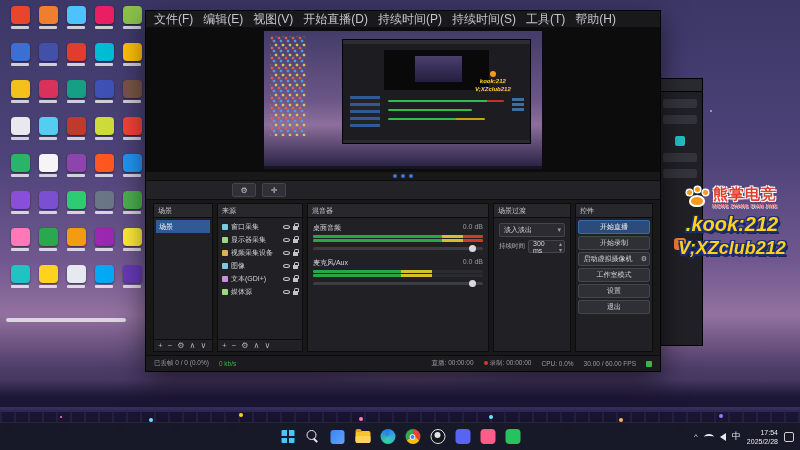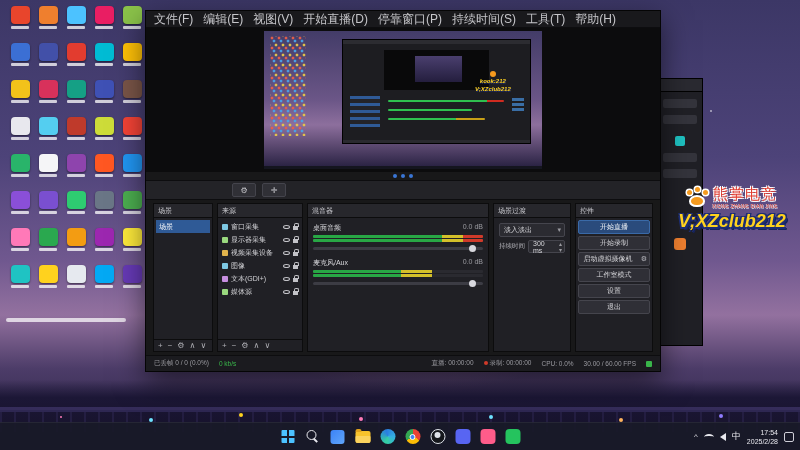--- a/index.html
+++ b/index.html
@@ -150,21 +150,21 @@
   .st-square { width:6px; height:6px; background:#39b54a; border-radius:1px; }
 
   
   .wm { position:absolute; left:664px; top:186px; width:136px; text-align:center; z-index:60; }
   .wm-brand-row { display:flex; align-items:center; justify-content:center; gap:4px; }
   .paw { position:relative; width:22px; height:20px; }
   .paw .pad { position:absolute; left:3px; bottom:0; width:16px; height:12px; background:#f59a1e;
     border:2px solid #fff; border-radius:50% 50% 46% 46%; }
   .paw .toes { position:absolute; left:9px; top:0; width:5px; height:5px; border-radius:50%; background:#f59a1e;
     box-shadow:0 0 0 1.5px #fff, -8px 3px 0 #f59a1e, -8px 3px 0 1.5px #fff, 8px 3px 0 #f59a1e, 8px 3px 0 1.5px #fff; }
-  .wm-brand { font-size:15px; font-weight:400; color:#e23c2f; letter-spacing:1px; line-height:1.1;
+  .wm-brand { font-size:15px; font-weight:700; color:#e23c2f; letter-spacing:1px; line-height:1.1;
     text-shadow:-1px -1px 0 #fff, 1px -1px 0 #fff, -1px 1px 0 #fff, 1px 1px 0 #fff; }
   .wm-brand-sub { font-size:4.5px; color:#e23c2f; letter-spacing:.5px; margin-top:1px;
     text-shadow:-.5px -.5px 0 #fff, .5px .5px 0 #fff; }
   .wm-kook, .wm-v { font-weight:900; font-style:italic; color:#ffd21e; white-space:nowrap;
     text-shadow:-1.5px -1.5px 0 #1c2d73, 1.5px -1.5px 0 #1c2d73, -1.5px 1.5px 0 #1c2d73, 1.5px 1.5px 0 #1c2d73, 2.5px 2.5px 0 #16235c; }
   .wm-kook { font-size:20px; margin-top:4px; }
   .wm-v { font-size:18px; margin-top:2px; }
 
   
   .taskbar { position:absolute; left:0; right:0; bottom:0; height:28px; z-index:80;
@@ -386,21 +386,21 @@
 </div>
 
 <div class="obs">
 
   <div class="obs-menubar">
 
   <span class="menu-item">文件(F)</span>
       <span class="menu-item">编辑(E)</span>
       <span class="menu-item">视图(V)</span>
       <span class="menu-item">开始直播(D)</span>
-      <span class="menu-item">停靠窗口(P)</span>
+      <span class="menu-item">持续时间(P)</span>
       <span class="menu-item">持续时间(S)</span>
       <span class="menu-item">工具(T)</span>
       <span class="menu-item">帮助(H)</span>
     </div>
 
   <div class="obs-preview">
     <div class="mini-desktop">
       <div class="mini-icons"></div>
       <div class="mini-obs">
         <div class="mini-titlebar"></div>
@@ -573,20 +573,21 @@
   <div class="wm-brand-row">
     <span class="paw">
         <span class="toes"></span>
         <span class="pad"></span>
       </span>
     <span>
       <div class="wm-brand">熊掌电竞</div>
       <div class="wm-brand-sub">XIONG ZHANG DIAN JING</div>
     </span>
   </div>
+  <div class="wm-kook">.kook:212</div>
   <div class="wm-v">V;XZclub212</div>
 </div>
 
 <div class="taskbar">
   <div class="tb-center">
     <span class="tb-ic">
         <span class="tb-start"></span>
       </span>
     <span class="tb-ic tb-search"></span>
     <span class="tb-ic">

